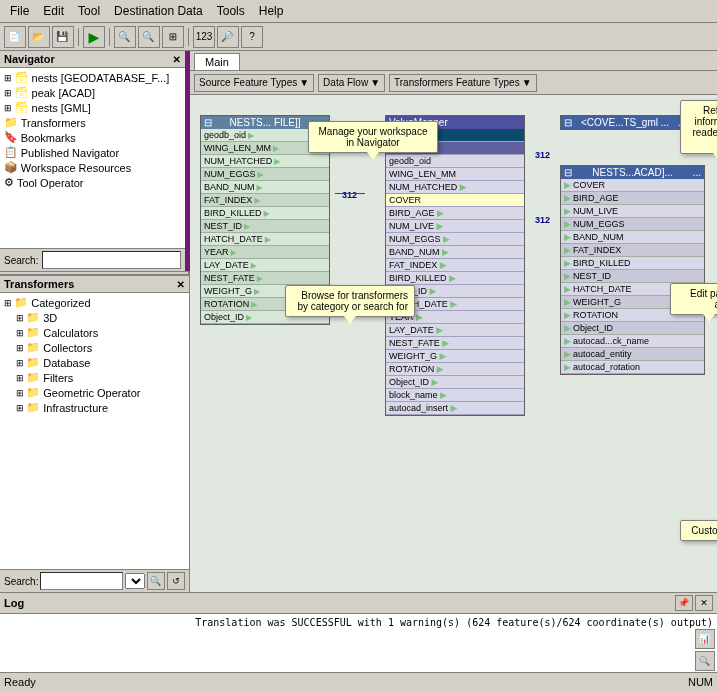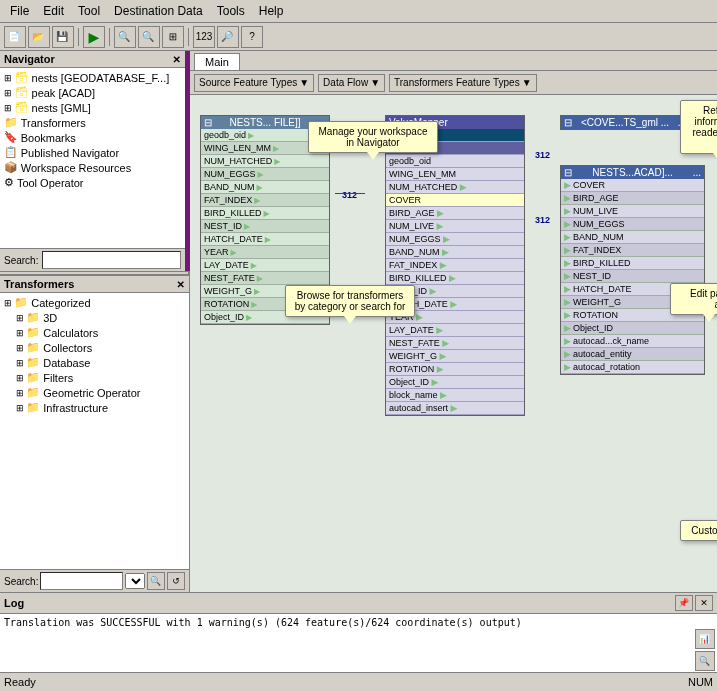--- a/index.html
+++ b/index.html
@@ -57,21 +57,21 @@
     
     
     .transformer-box { position: absolute; border: 1px solid #606060; background: #c8c8e8; font-size: 9px; cursor: pointer; }
     .transformer-header { background: #5050a0; color: white; padding: 1px 3px; font-size: 10px; }
     .transformer-row { padding: 1px 3px; border-bottom: 1px solid #a0a0c0; background: #d8d8e8; font-size: 9px; }
     
     
     .log-panel { height: 80px; border-top: 1px solid #808080; background: #ffffff; display: flex; flex-direction: column; }
     .log-header { background: #d4d0c8; padding: 2px 4px; font-size: 11px; font-weight: bold; display: flex; align-items: center; justify-content: space-between; border-bottom: 1px solid #808080; }
     .log-content { flex: 1; overflow: auto; padding: 2px 4px; font-size: 10px; font-family: monospace; background: #ffffff; }
-    .log-line { line-height: 14px; }
+    .log-line { line-height: 14px; text-align: right; }
     
     
     .status-bar { height: 18px; background: #d4d0c8; border-top: 1px solid #808080; display: flex; align-items: center; padding: 0 4px; font-size: 11px; justify-content: space-between; }
     
     
     .tooltip-box { position: absolute; background: #ffffcc; border: 1px solid #808080; padding: 4px 6px; font-size: 10px; border-radius: 2px; box-shadow: 2px 2px 4px rgba(0,0,0,0.3); max-width: 130px; text-align: center; z-index: 10; pointer-events: none; }
     
     
     .left-panels { display: flex; flex-direction: column; width: 190px; border-right: 2px solid #808080; }
     
@@ -333,21 +333,21 @@
           <div class="flow-box-row" style="background:#c8c8d8;"><span style="color:#80c080;">▶</span> autocad_entity</div>
           <div class="flow-box-row" style="background:#d8d8e8;"><span style="color:#80c080;">▶</span> autocad_rotation</div>
         </div>
 
         <div class="tooltip-box" style="top:8px; left:118px; width:136px;margin-top:18px;">
           <span>Manage your workspace in Navigator</span>
           <div style="position:absolute; bottom:-8px; left:50%; transform:translateX(-50%); width:0; height:0; border-left:6px solid transparent; border-right:6px solid transparent; border-top:8px solid #ffffcc;"></div>
         </div>
 
 
-        <div class="tooltip-box" style="top:190px; left:95px; width:135px;">
+        <div class="tooltip-box" style="top:190px; left:95px; width:135px;text-align:right;">
           <span>Browse for transformers by category or search for</span>
           <div style="position:absolute; bottom:-8px; left:50%; transform:translateX(-50%); width:0; height:0; border-left:6px solid transparent; border-right:6px solid transparent; border-top:8px solid #ffffcc;"></div>
         </div>
 
         <div class="tooltip-box" style="top:5px; left:490px; width:145px;">
           <span>Reference detailed information about FME readers and writers and transformers</span>
           <div style="position:absolute; bottom:-8px; left:30%; transform:translateX(-50%); width:0; height:0; border-left:6px solid transparent; border-right:6px solid transparent; border-top:8px solid #ffffcc;"></div>
         </div>
 
         <div class="tooltip-box" style="top:188px; left:480px; width:130px;">

